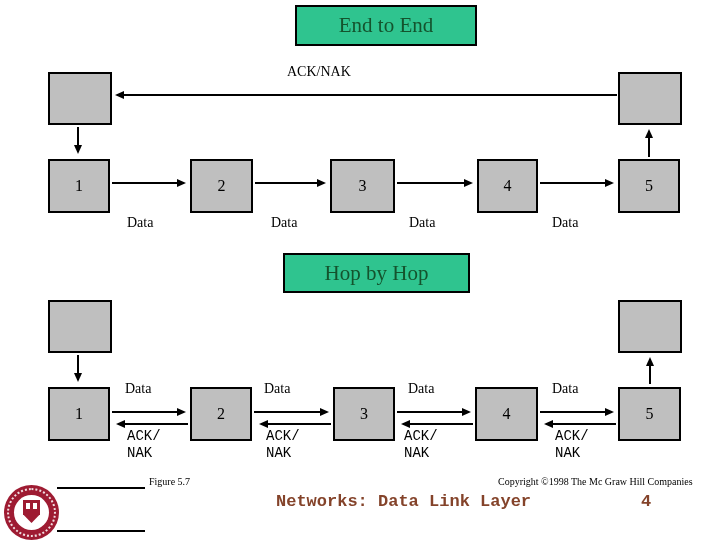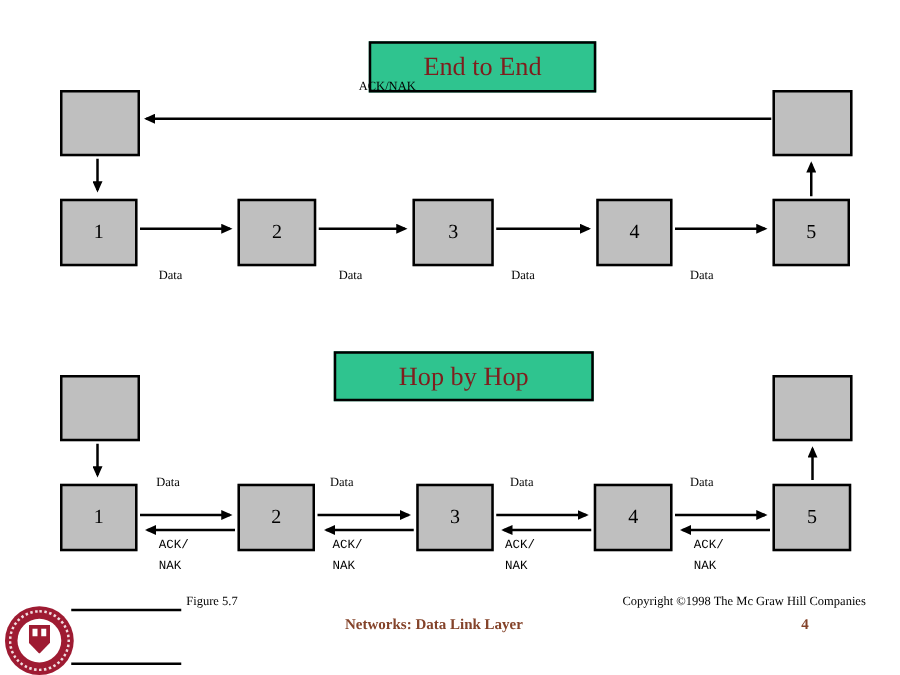--- a/index.html
+++ b/index.html
@@ -15,22 +15,21 @@
   }
 
   .title-box {
     position: absolute;
     background: var(--title-box-fill, #2FC48F);
     border: 2px solid #000;
     display: flex;
     align-items: center;
     justify-content: center;
     font-size: 21px;
-    color: #7f1d1d;
-    margin-top: 28px;
+    color: #14532d;
   }
 
   .end-box {
     position: absolute;
     width: 64px;
     height: 53px;
     background: var(--node-box-fill, #BFBFBF);
     border: 2px solid #000;
   }
 
@@ -40,47 +39,48 @@
     background: var(--node-box-fill, #BFBFBF);
     border: 2px solid #000;
     text-align: center;
     line-height: 50px;
     font-size: 16px;
     color: #000;
   }
 
   .lbl {
     position: absolute;
+    font-size: 14px;
+    color: #000;
+    white-space: nowrap;
+  }
+  .ack { line-height: 17px; font-family: Liberation Mono, monospace; }
+
+  svg.connectors {
+    position: absolute;
+    left: 0; top: 0;
+    width: 720px; height: 540px;
+    pointer-events: none;
+  }
+  svg.connectors line { stroke: #000; stroke-width: 2; }
+
+  
+  .footer-small {
+    position: absolute;
     font-size: 10px;
     color: #000;
     white-space: nowrap;
   }
-  .ack { line-height: 17px; font-family: Liberation Mono, monospace; }
-
-  svg.connectors {
-    position: absolute;
-    left: 0; top: 0;
-    width: 720px; height: 540px;
-    pointer-events: none;
-  }
-  svg.connectors line { stroke: #000; stroke-width: 2; }
-
-  
-  .footer-small {
-    position: absolute;
-    font-size: 10px;
-    color: #000;
-    white-space: nowrap;
-  }
   .footer-accent {
     position: absolute;
-    font-size: 12px;
+    font-size: 17px;
     font-weight: bold;
     color: var(--footer-accent, #84432A);
     white-space: nowrap;
+    font-family: Liberation Mono, monospace;
   }
   .italic { font-style: italic; }
 
   
   .wpi-logo { position: absolute; left: 0; top: 476px; width: 200px; height: 64px; }
   .seal {
     position: absolute; left: 4px; top: 9px;
     width: 55px; height: 55px;
     border-radius: 50%;
     background: var(--wpi-maroon, #9E1B32);
@@ -161,21 +161,21 @@
   <div class="node" style="left:190px; top:159px; width:63px;">2</div>
   <div class="node" style="left:330px; top:159px; width:65px;">3</div>
   <div class="node" style="left:477px; top:159px; width:61px;">4</div>
   <div class="node" style="left:618px; top:159px; width:62px;">5</div>
 
   <div class="lbl" style="left:127px; top:215px;">Data</div>
   <div class="lbl" style="left:271px; top:215px;">Data</div>
   <div class="lbl" style="left:409px; top:215px;">Data</div>
   <div class="lbl" style="left:552px; top:215px;">Data</div>
 
-  <div class="title-box" style="left:267px; top:253px; width:208px; height:40px;">Hop by Hop</div>
+  <div class="title-box" style="left:283px; top:253px; width:187px; height:40px;">Hop by Hop</div>
 
   <div class="end-box" style="left:48px;  top:300px;"></div>
   <div class="end-box" style="left:618px; top:300px;"></div>
 
   <div class="lbl" style="left:125px; top:381px;">Data</div>
   <div class="lbl" style="left:264px; top:381px;">Data</div>
   <div class="lbl" style="left:408px; top:381px;">Data</div>
   <div class="lbl" style="left:552px; top:381px;">Data</div>
 
   <div class="node" style="left:48px;  top:387px; width:62px;">1</div>

